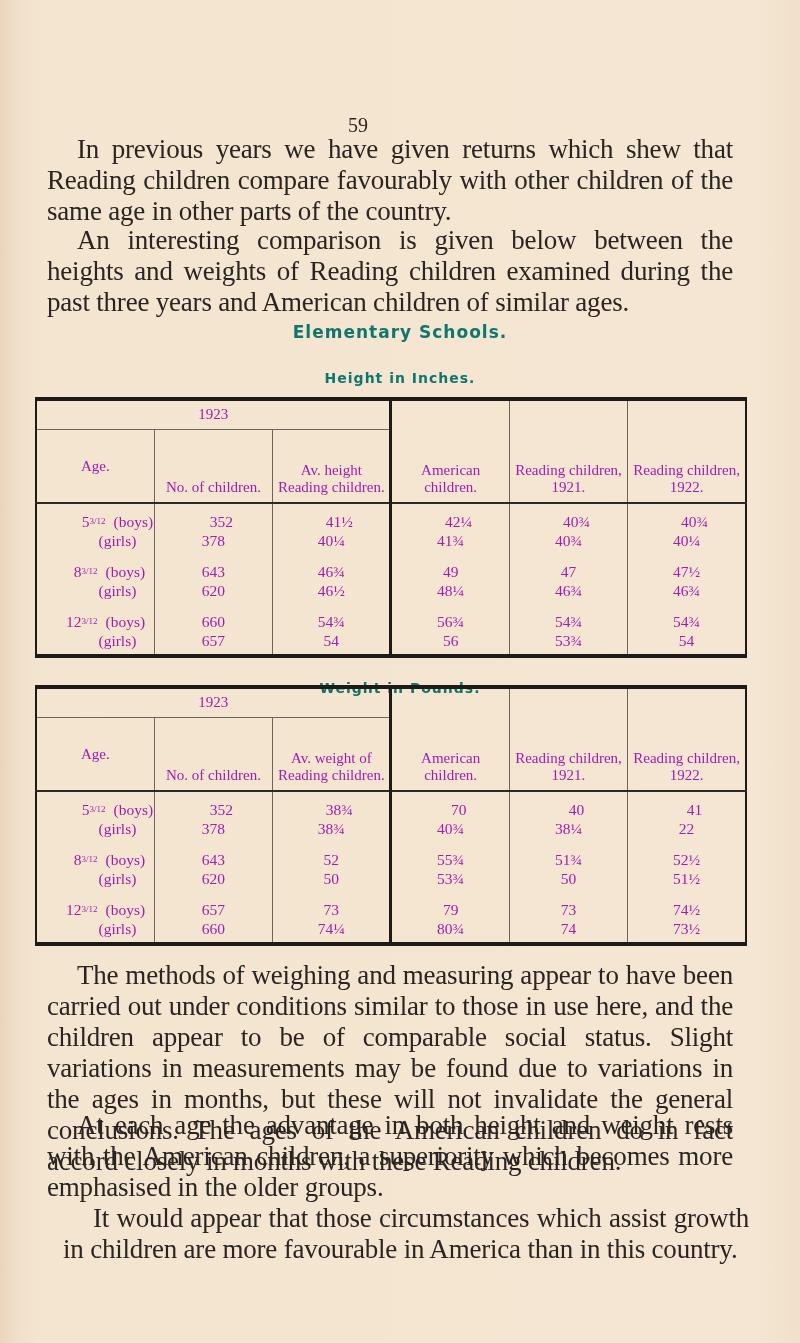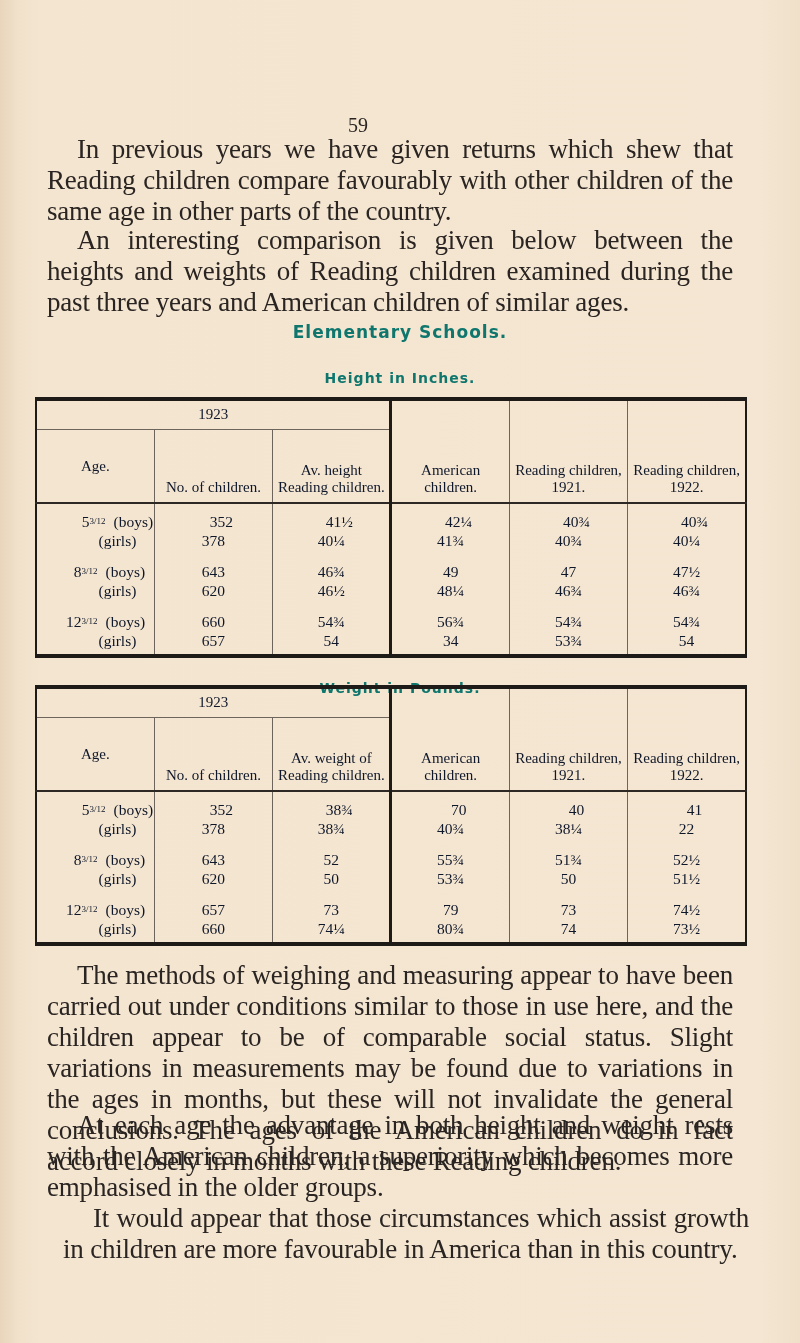--- a/index.html
+++ b/index.html
@@ -25,21 +25,21 @@
       position: absolute; left: 0; width: 800px; text-align: center;
       font-family: "DejaVu Sans", sans-serif; font-weight: bold;
       color: #0f766e;
     }
     .h-main { top: 322px; font-size: 17px; letter-spacing: 1px; }
     .h-sub { top: 370px; font-size: 14px; letter-spacing: 1px; }
 
     table.data {
       position: absolute; left: 35px; width: 712px;
       border-collapse: collapse;
-      font-size: 15.5px; color: #0f172a;
+      font-size: 15.5px; color: #a21caf;
       border-top: 4px solid #1d1a18;
       border-bottom: 4px solid #1d1a18;
       border-left: 2px solid #1d1a18;
       border-right: 2px solid #1d1a18;
     }
     table.data th {
       font-weight: normal; text-align: center; vertical-align: bottom;
       font-family: "Liberation Serif", serif; font-size: 15px; line-height: 17px;
       padding: 0 4px 6px 4px;
     }
@@ -132,21 +132,21 @@
     <td class="bl">660</td>
     <td class="bl">54¾</td>
     <td class="bl-heavy val">56¾</td>
     <td class="bl val">54¾</td>
     <td class="bl val">54¾</td>
   </tr>
   <tr class="last">
     <td class="age-cell"><span class="age-num"></span><span class="age-frac"></span><span class="sex">(girls)</span></td>
     <td class="bl">657</td>
     <td class="bl">54</td>
-    <td class="bl-heavy val">34</td>
+    <td class="bl-heavy val">56</td>
     <td class="bl val">53¾</td>
     <td class="bl val">54</td>
   </tr>
 </tbody>
   </table>
 
 <div class="heading h-sub" style="top:680px;">Weight in Pounds.</div>
 
 <table class="data" style="top:685px;">
   <colgroup>

